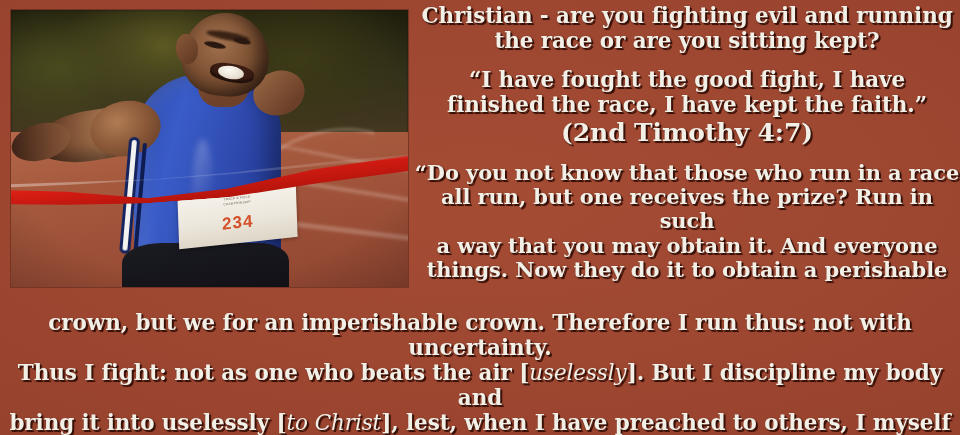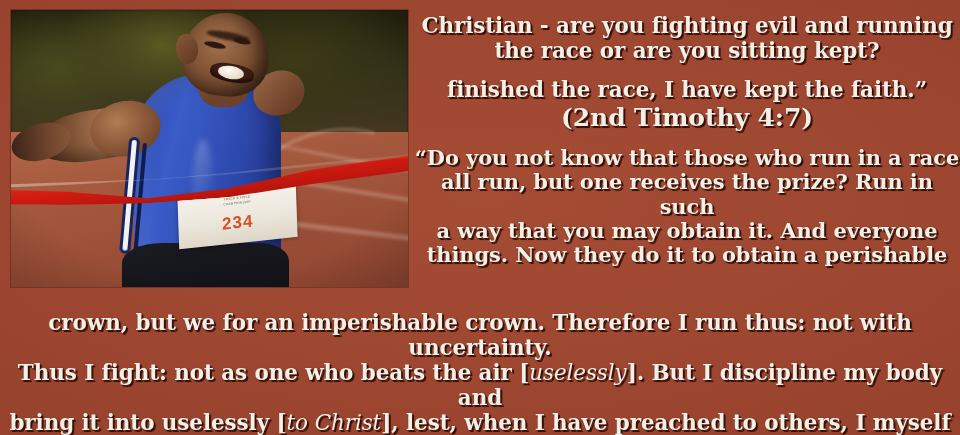--- a/index.html
+++ b/index.html
@@ -253,21 +253,21 @@
     line-height: 1.16;
     letter-spacing: -0.1px;
   }
   .right-col {
     position: absolute;
     left: 414px;
     top: 0;
     width: 546px;
     text-align: center;
   }
-  .headline  { font-size: 21.5px; padding-top: 14px; }
+  .headline  { font-size: 21.5px; padding-top: 4px; }
   .verse-1   { font-size: 21.5px; padding-top: 14px; }
   .ref-1     { font-size: 25px; }
   .verse-2   { font-size: 21px; padding-top: 14px; }
 
   .full-col {
     position: absolute;
     left: 4px;
     top: 311px;
     width: 952px;
     text-align: center;
@@ -330,20 +330,21 @@
   </div>
 
   <div class="right-col">
 
     <div class="txt headline">
       <div>Christian - are you fighting evil and running</div>
       <div>the race or are you sitting kept?</div>
     </div>
 
     <div class="txt verse-1">
+      <div>“I have fought the good fight, I have</div>
       <div>finished the race, I have kept the faith.”</div>
       <div class="ref-1">(2nd Timothy 4:7)</div>
     </div>
 
     <div class="txt verse-2">
       <div>“Do you not know that those who run in a race</div>
       <div>all run, but one receives the prize? Run in such</div>
       <div>a way that you may obtain it. And everyone</div>
       <div>things. Now they do it to obtain a perishable</div>
     </div>

